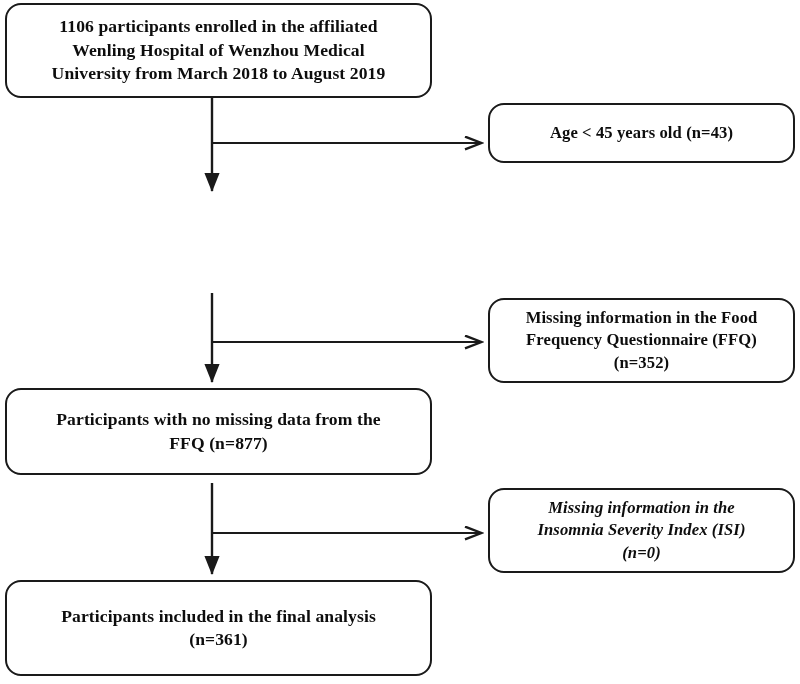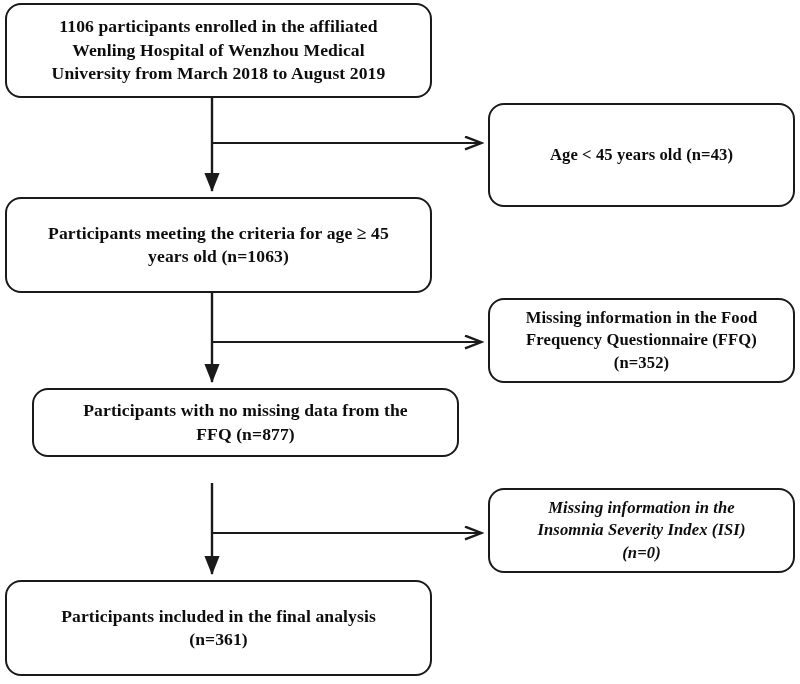--- a/index.html
+++ b/index.html
@@ -43,28 +43,28 @@
     line-height: 1.33;
     letter-spacing: 0.1px;
     white-space: pre-line;
   }
   
   .main-node { left: 5px; width: 427px; }
   .main-node .node-text { font-size: 17.6px; }
 
   #node-enrolled  { top: 3px;   height: 95px; }
   #node-age-criteria { top: 197px; height: 96px; }
-  #node-no-missing-ffq { top: 388px; height: 69px; margin-left: 27px; }
+  #node-no-missing-ffq { top: 388px; height: 87px; }
   #node-final-analysis { top: 580px; height: 96px; }
 
   
   .excl-node { left: 488px; width: 307px; }
   .excl-node .node-text { font-size: 16.6px; }
 
-  #node-excl-age { top: 103px; height: 104px; }
+  #node-excl-age { top: 103px; height: 60px; }
   #node-excl-ffq { top: 298px; height: 85px; }
   #node-excl-isi { top: 488px; height: 85px; font-style: italic; }
 </style>
 </head>
 <body>
 
 <div id="flowchart">
 
   <svg class="svg-layer" viewBox="0 0 800 684" width="800" height="684" xmlns="http://www.w3.org/2000/svg">
     <defs>
@@ -91,24 +91,20 @@
       <line x1="212" y1="533" x2="481" y2="533" stroke="#1a1a1a" stroke-width="2" marker-end="url(#arrowhead-open)"></line>
     </g>
   </svg>
 
   <div class="node main-node" id="node-enrolled">
     <span class="node-text">1106 participants enrolled in the affiliated
 Wenling Hospital of Wenzhou Medical
 University from March 2018 to August 2019</span>
   </div>
 
-  <div class="node main-node" id="node-age-criteria">
-    <span class="node-text">Participants meeting the criteria for age  ≥ 45
-years old (n=1063)</span>
-  </div>
 
   <div class="node main-node" id="node-no-missing-ffq">
     <span class="node-text">Participants with no missing data from the
 FFQ (n=877)</span>
   </div>
 
   <div class="node main-node" id="node-final-analysis">
     <span class="node-text">Participants included in the final analysis
 (n=361)</span>
   </div>

